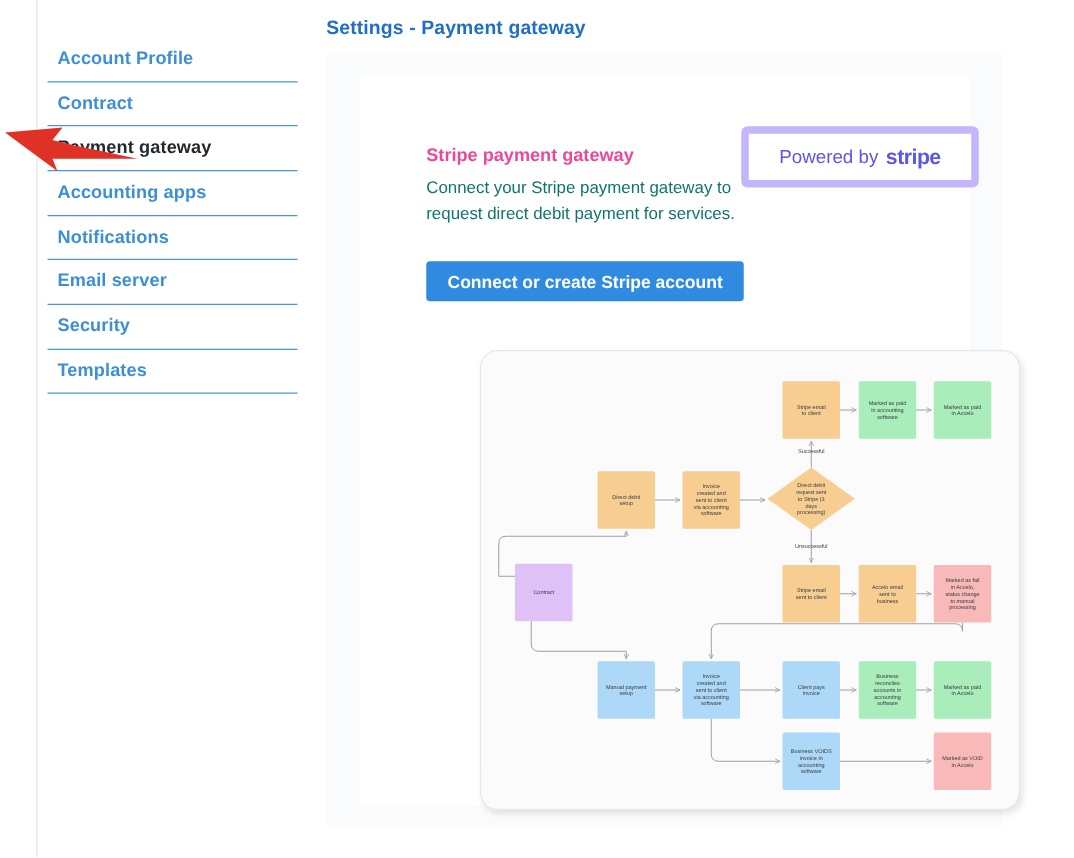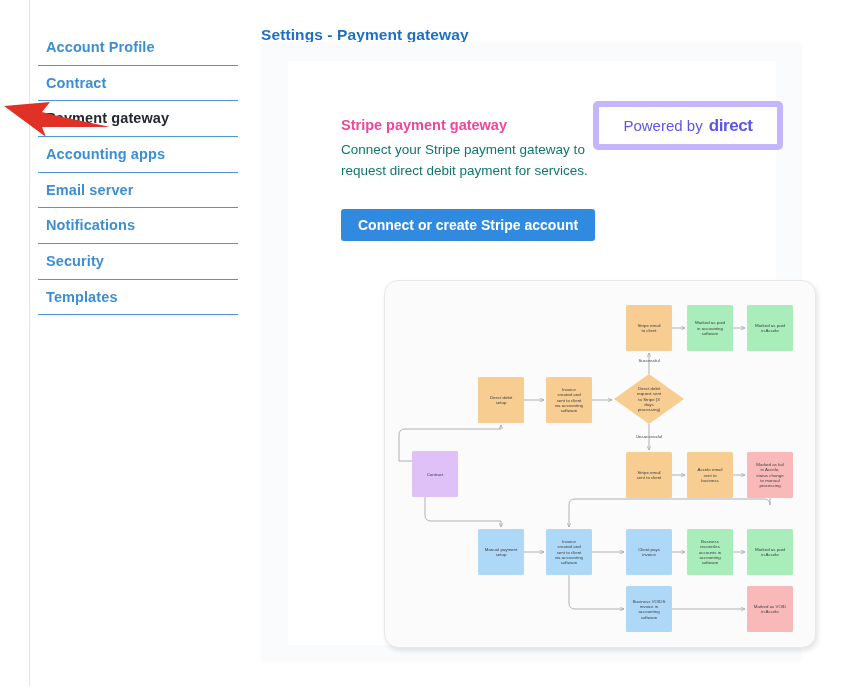--- a/index.html
+++ b/index.html
@@ -56,21 +56,21 @@
     top: 100px;
     width: 112px;
     height: 40px;
     pointer-events: none;
   }
 
   
   #page-title {
     position: absolute;
     left: 261px;
-    top: 16px;
+    top: 4px;
     font-size: 15.5px;
     font-weight: bold;
     color: #1f6fc4;
     letter-spacing: 0.1px;
   }
 
   
   #outer-panel {
     position: absolute;
     left: 261px;
@@ -186,41 +186,41 @@
 
 <div id="page">
 
   <div class="left-rail-border"></div>
 
   <nav id="sidebar">
       <div class="nav-item">Account Profile</div>
       <div class="nav-item">Contract</div>
       <div class="nav-item active">Payment gateway</div>
       <div class="nav-item">Accounting apps</div>
+      <div class="nav-item">Notifications</div>
       <div class="nav-item">Email server</div>
-      <div class="nav-item">Notifications</div>
       <div class="nav-item">Security</div>
       <div class="nav-item">Templates</div>
     </nav>
 
   <svg id="pointer-arrow" viewBox="0 0 112 40">
     <path d="M2 6 L48 2 L40 12 L56 16 L108 27 L40 27 L44 37 Z" fill="#e03127"></path>
   </svg>
 
   <h1 id="page-title">Settings - Payment gateway</h1>
 
   <section id="outer-panel">
     <div id="inner-card">
 
       <h2 id="stripe-heading">Stripe payment gateway</h2>
       <p id="stripe-desc">Connect your Stripe payment gateway to request direct debit payment for services.</p>
 
       <div id="powered-badge">
         <span class="powered-text">Powered by</span>
-        <span class="stripe-word">direct</span>
+        <span class="stripe-word">stripe</span>
       </div>
 
       <button id="connect-button">Connect or create Stripe account</button>
 
       <figure id="flow-frame">
         <svg id="flow-svg" width="430" height="366" viewBox="0 0 430 366">
           <defs>
             <marker id="ah" markerWidth="6" markerHeight="6" refX="5" refY="3" orient="auto">
               <path d="M0,0.6 L5,3 L0,5.4" fill="none" stroke="#9aa0a6" stroke-width="0.8"></path>
             </marker>

